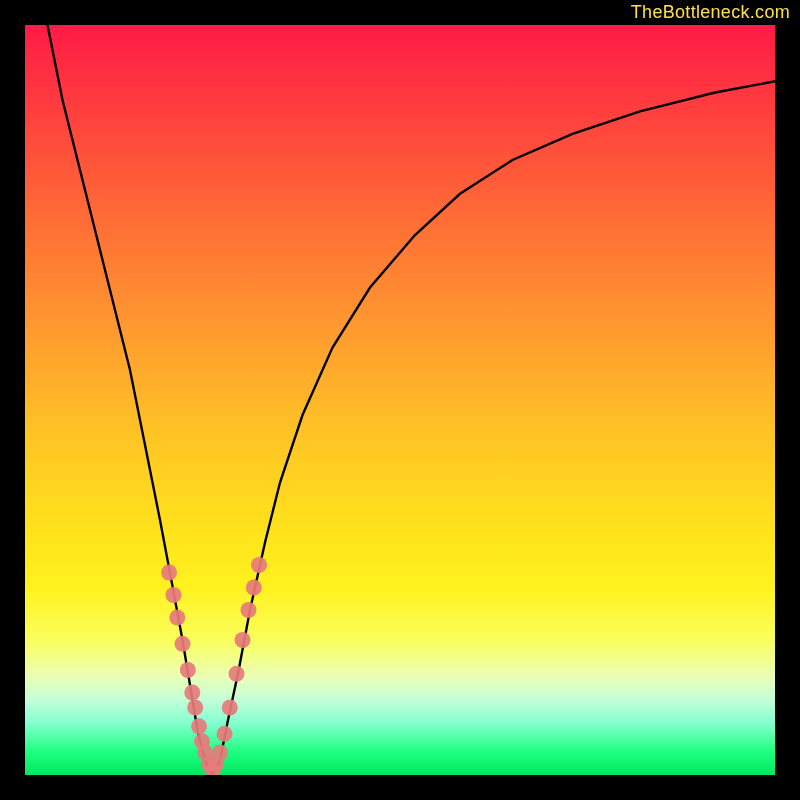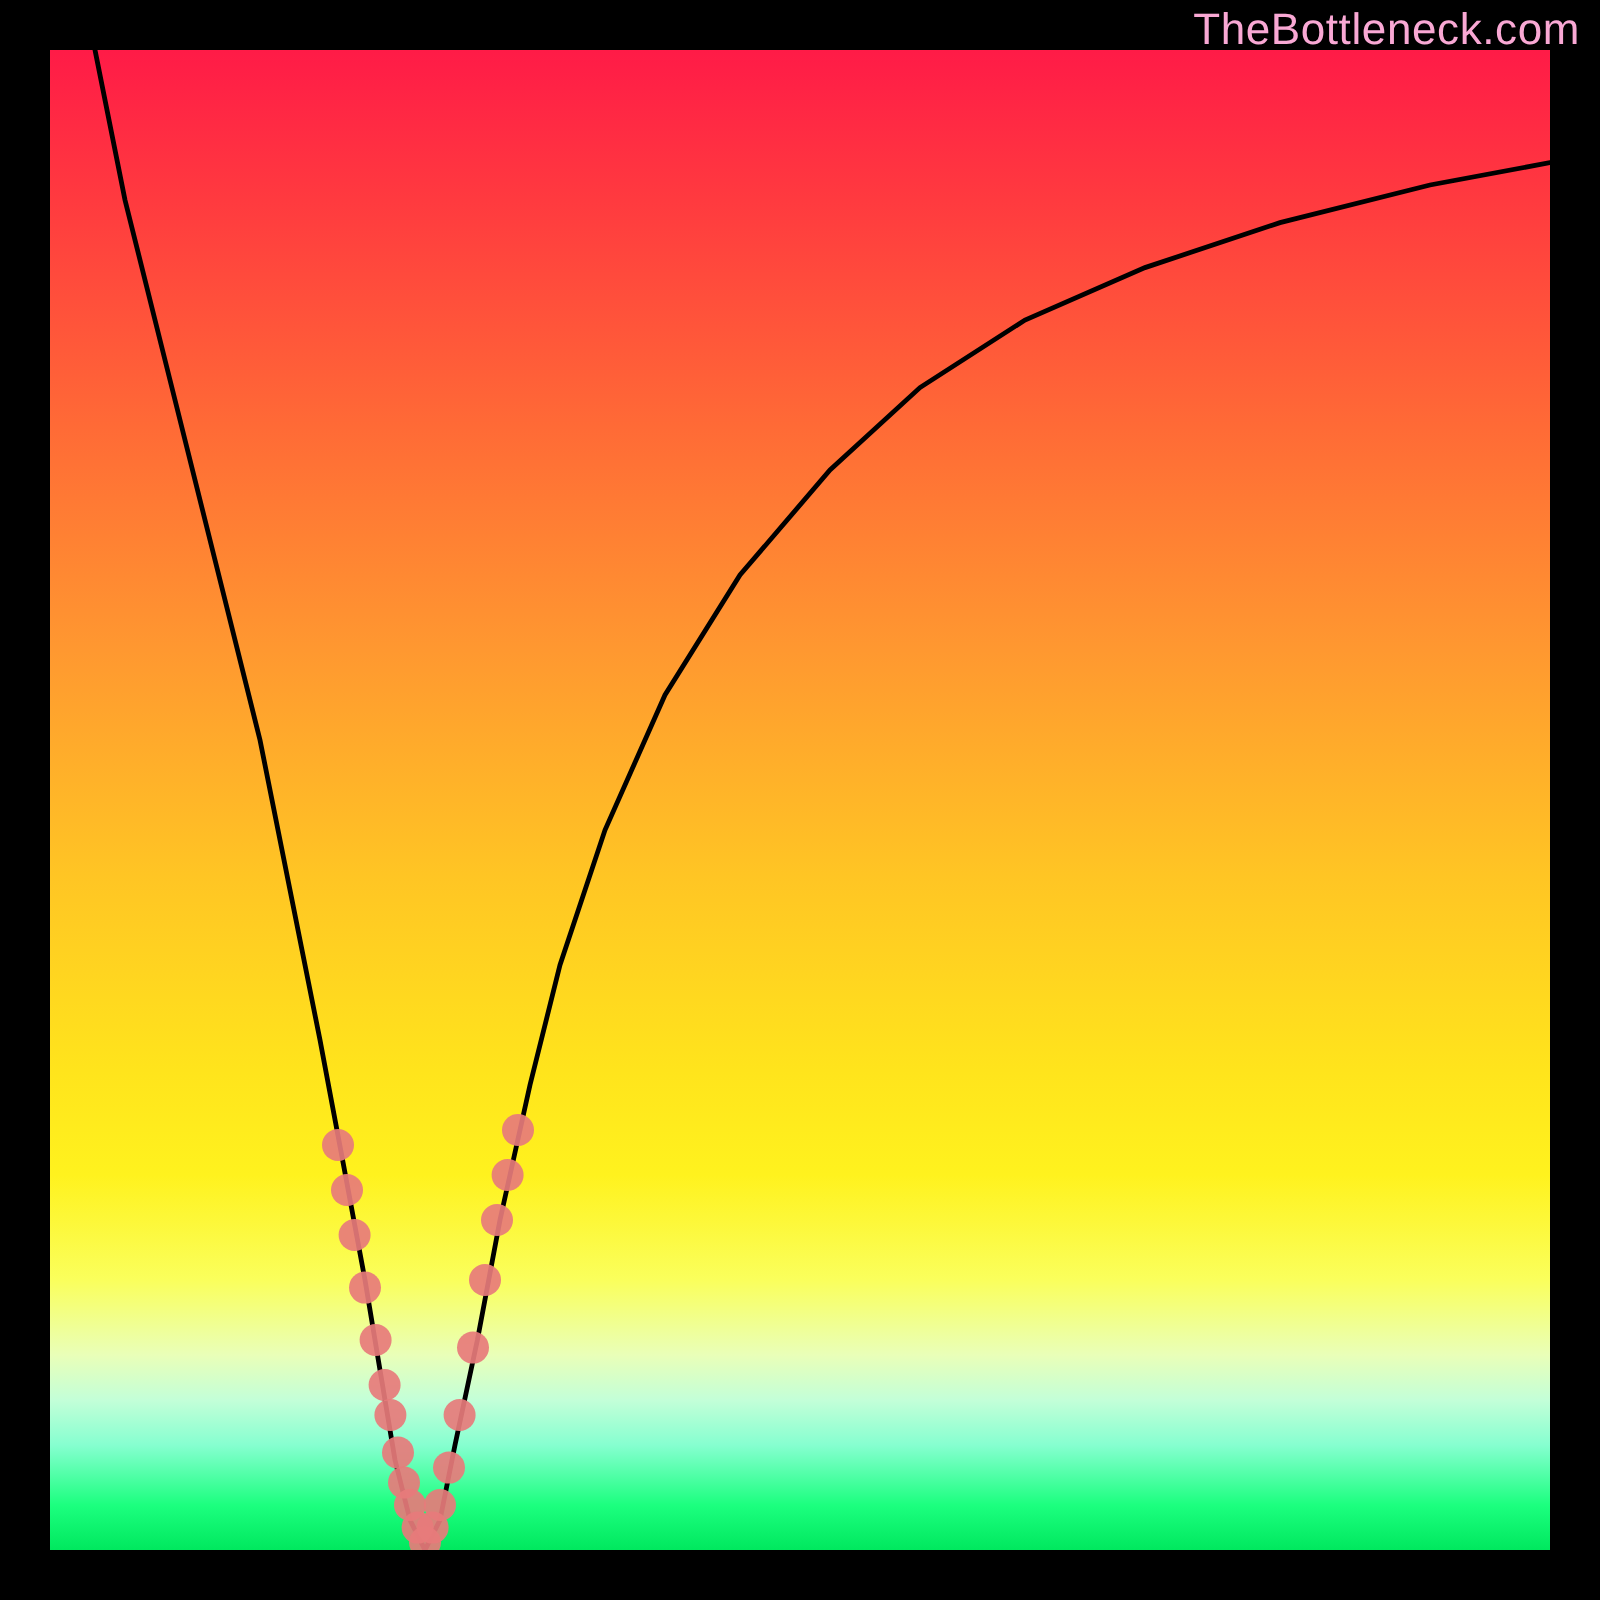--- a/index.html
+++ b/index.html
@@ -41,22 +41,22 @@
       #c3ffd8 90%,
       #86ffd0 93%,
       #1cff7f 97%,
       #00e85e 100%
     );
   }
   .watermark {
     position: absolute;
     top: 2px;
     right: 10px;
-    color: #f9a8d4;
-    font-size: 22px;
+    color: #fde047;
+    font-size: 18px;
     font-weight: 500;
     letter-spacing: 0.3px;
     user-select: none;
   }
   svg.curve {
     position: absolute;
     inset: 0;
   }
 </style>
 </head>

